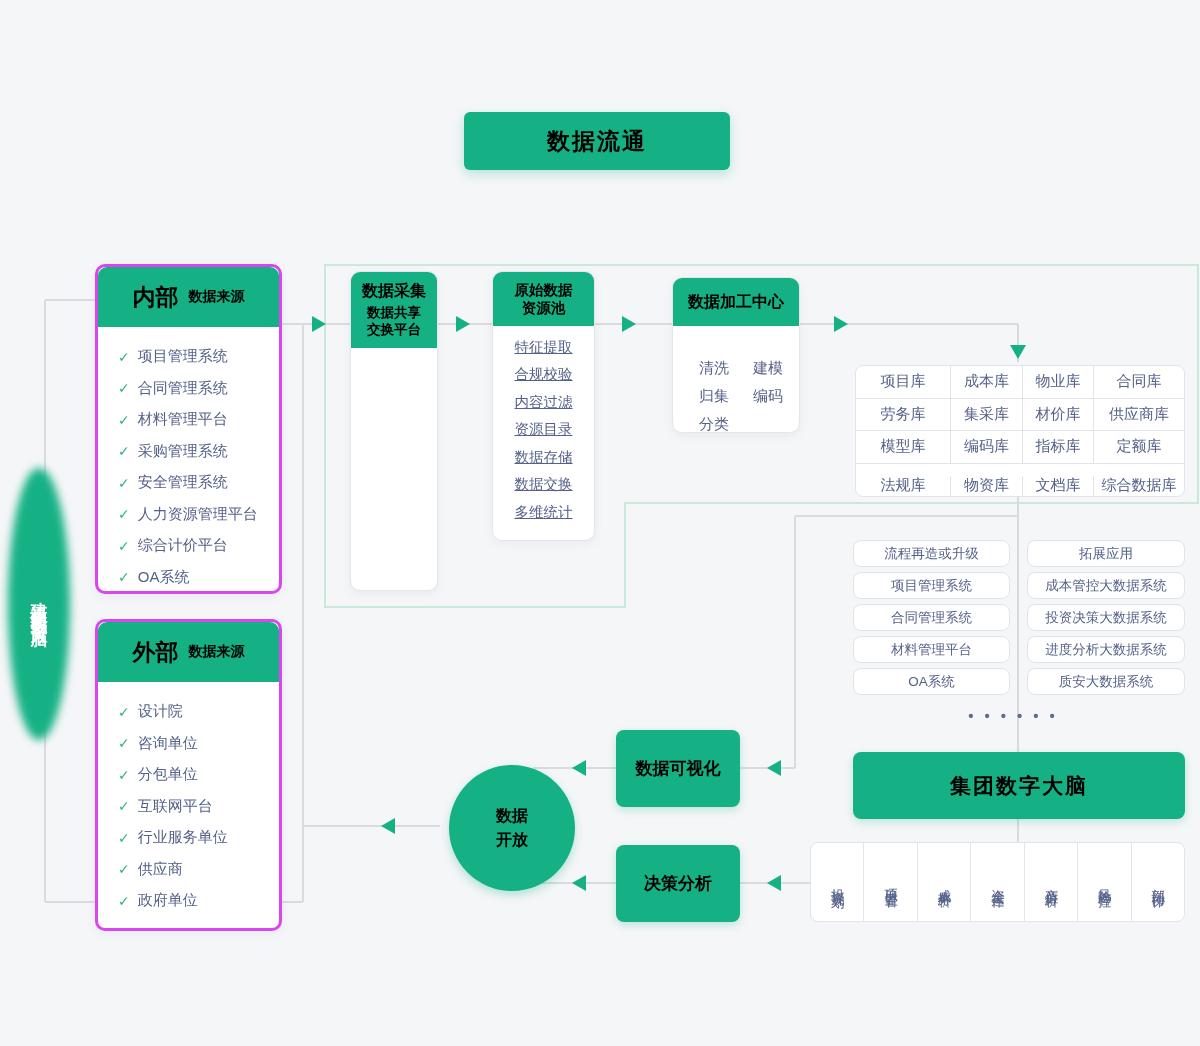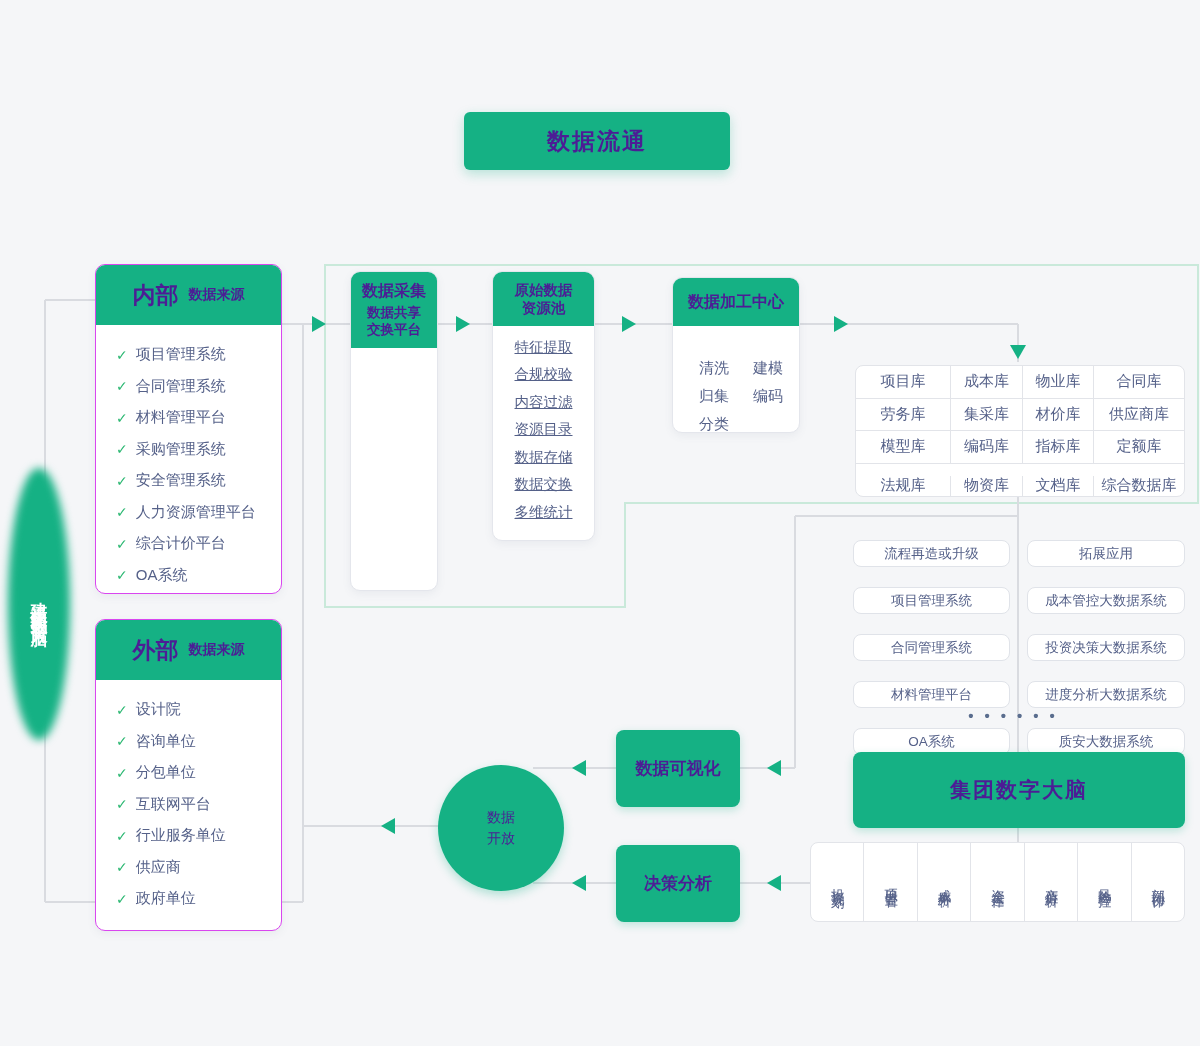--- a/index.html
+++ b/index.html
@@ -3,28 +3,28 @@
 <meta charset="utf-8">
 <style>
   html,body{margin:0;padding:0;background:#eef0f3;}
   *{box-sizing:border-box;font-family:"Liberation Sans","DejaVu Sans",sans-serif;}
   .canvas{position:relative;width:1200px;height:1046px;background:#f5f6f8;overflow:hidden;margin:0 auto;}
   svg.wires{position:absolute;left:0;top:0;z-index:1;}
   .wire{stroke:#d9dbe0;stroke-width:2;fill:none;}
   .zone{stroke:#c9e9da;stroke-width:2;fill:none;}
   .arr{fill:#15b184;}
 
-  .green{background:#15b184;color:#4c1d95;}
+  .green{background:#15b184;color:#000000;}
   .navy{color:#556189;}
 
   .flow-title{position:absolute;left:464px;top:112px;width:266px;height:58px;z-index:2;
     display:flex;align-items:center;justify-content:center;border-radius:6px;
     font-size:23px;font-weight:bold;letter-spacing:2px;box-shadow:0 4px 12px rgba(21,177,132,.28);}
 
-  .panel{position:absolute;background:#fff;border:1px solid #d946ef;border-radius:10px;
+  .panel{position:absolute;background:#fff;border:3px solid #d946ef;border-radius:10px;
     box-shadow:0 3px 8px rgba(90,100,130,.08);z-index:2;text-align:right;}
   .panel-head{border-radius:9px 9px 0 0;display:flex;align-items:baseline;justify-content:center;gap:10px;}
   .panel-head .big{font-size:23px;font-weight:bold;}
   .panel-head .small{font-size:14px;font-weight:bold;}
 
   .src-panel{width:187px;}
   .src-head{height:60px;align-items:center;}
   .src-body{padding:14px 0 6px 20px;}
   .chk{display:flex;align-items:center;gap:8px;height:31.5px;font-size:15px;}
   .ck{color:#2db873;font-size:14px;font-weight:bold;}
@@ -41,44 +41,44 @@
   .proc-body div{height:28px;display:flex;align-items:center;font-size:15px;}
 
   .dbgrid{position:absolute;left:855px;top:365px;width:330px;height:132px;z-index:2;
     background:#fff;border:1px solid #e2e4e9;border-radius:8px;overflow:hidden;
     display:grid;grid-template-columns:95px 72px 71px 90px;grid-template-rows:repeat(4,1fr);}
   .dbgrid span{display:flex;align-items:center;justify-content:center;font-size:15px;
     border-right:1px solid #e2e4e9;border-bottom:1px solid #e2e4e9;}
   .dbgrid span:nth-child(4n){border-right:none;}
   .dbgrid span:nth-child(n+13){border-bottom:none;margin-top:12px;}
 
-  .applist{position:absolute;z-index:2;display:flex;flex-direction:column;gap:20px;}
+  .applist{position:absolute;z-index:2;display:flex;flex-direction:column;gap:5px;}
   .appbox{height:27px;background:#fff;border:1px solid #e0e3e9;border-radius:8px;
     display:flex;align-items:center;justify-content:center;font-size:13.5px;}
 
   .dots{position:absolute;left:947px;top:707px;width:140px;z-index:2;text-align:center;
     color:#5a6d8e;font-size:15px;font-weight:bold;letter-spacing:11px;}
 
-  .brainbox{position:absolute;left:853px;top:752px;width:332px;height:76px;z-index:2;
+  .brainbox{position:absolute;left:853px;top:752px;width:332px;height:67px;z-index:2;
     display:flex;align-items:center;justify-content:center;border-radius:8px;
     font-size:21px;font-weight:bold;letter-spacing:2px;box-shadow:0 3px 8px rgba(21,177,132,.25);}
 
   .funcs{position:absolute;left:810px;top:842px;width:375px;height:80px;z-index:2;
     background:#fff;border:1px solid #e2e4e9;border-radius:8px;overflow:hidden;display:flex;}
   .vcell{flex:1;display:flex;align-items:center;justify-content:center;border-right:1px solid #e2e4e9;}
   .vcell:last-child{border-right:none;}
   .vcell span{writing-mode:vertical-rl;text-orientation:upright;font-size:13.5px;letter-spacing:2px;}
 
   .gbox{position:absolute;width:124px;height:77px;z-index:2;border-radius:8px;
     display:flex;align-items:center;justify-content:center;font-size:17px;font-weight:bold;
     box-shadow:0 3px 8px rgba(21,177,132,.25);}
 
-  .opencircle{position:absolute;left:438px;top:765px;width:126px;height:126px;z-index:2;border-radius:50%;
+  .opencircle{position:absolute;left:449px;top:765px;width:126px;height:126px;z-index:2;border-radius:50%;
     display:flex;flex-direction:column;align-items:center;justify-content:center;
-    font-size:14px;font-weight:normal;line-height:1.5;box-shadow:0 4px 10px rgba(21,177,132,.3);}
+    font-size:16px;font-weight:bold;line-height:1.5;box-shadow:0 4px 10px rgba(21,177,132,.3);}
 
   .brain-ellipse{position:absolute;left:8px;top:468px;width:62px;height:272px;z-index:3;
     background:#15b184;border-radius:50%;filter:blur(4px);}
   .brain-text{position:absolute;left:8px;top:468px;width:62px;height:272px;z-index:4;
     display:flex;align-items:center;justify-content:center;color:#fff;}
   .brain-text span{writing-mode:vertical-rl;text-orientation:upright;font-size:17px;font-weight:bold;letter-spacing:4px;}
 </style>
 </head>
 <body>
 

